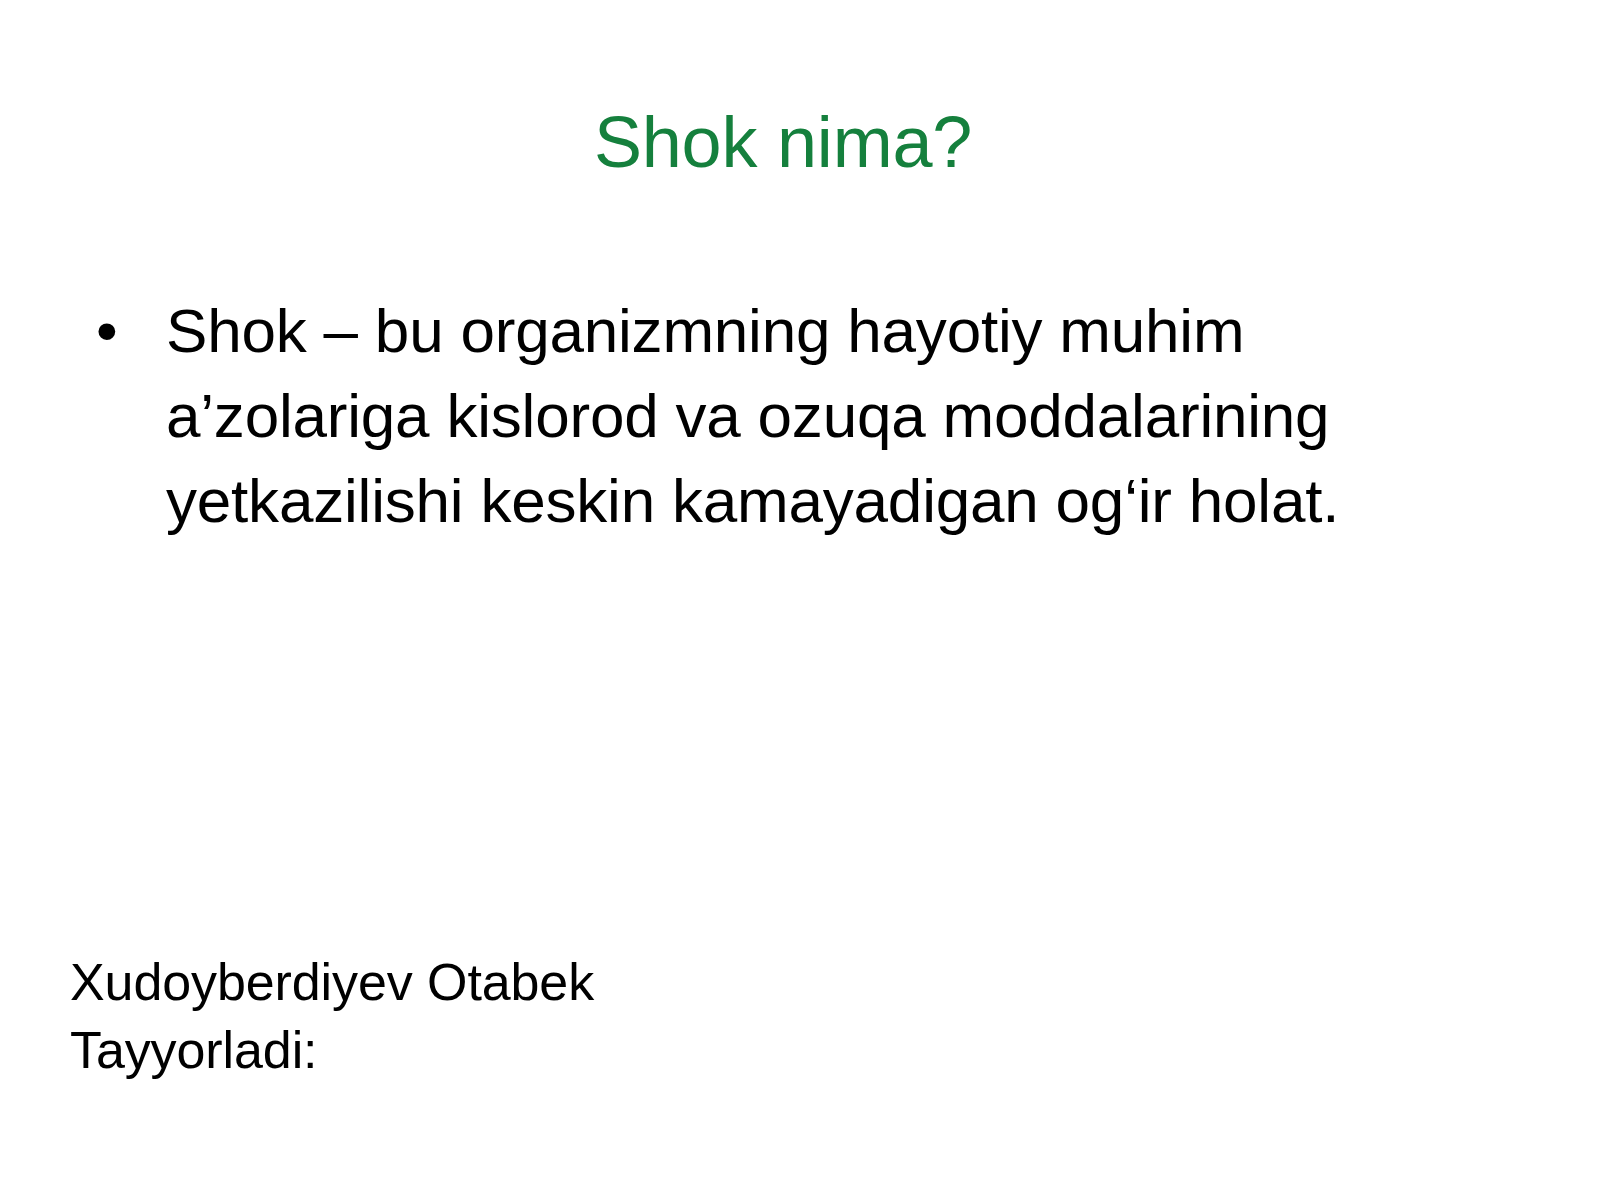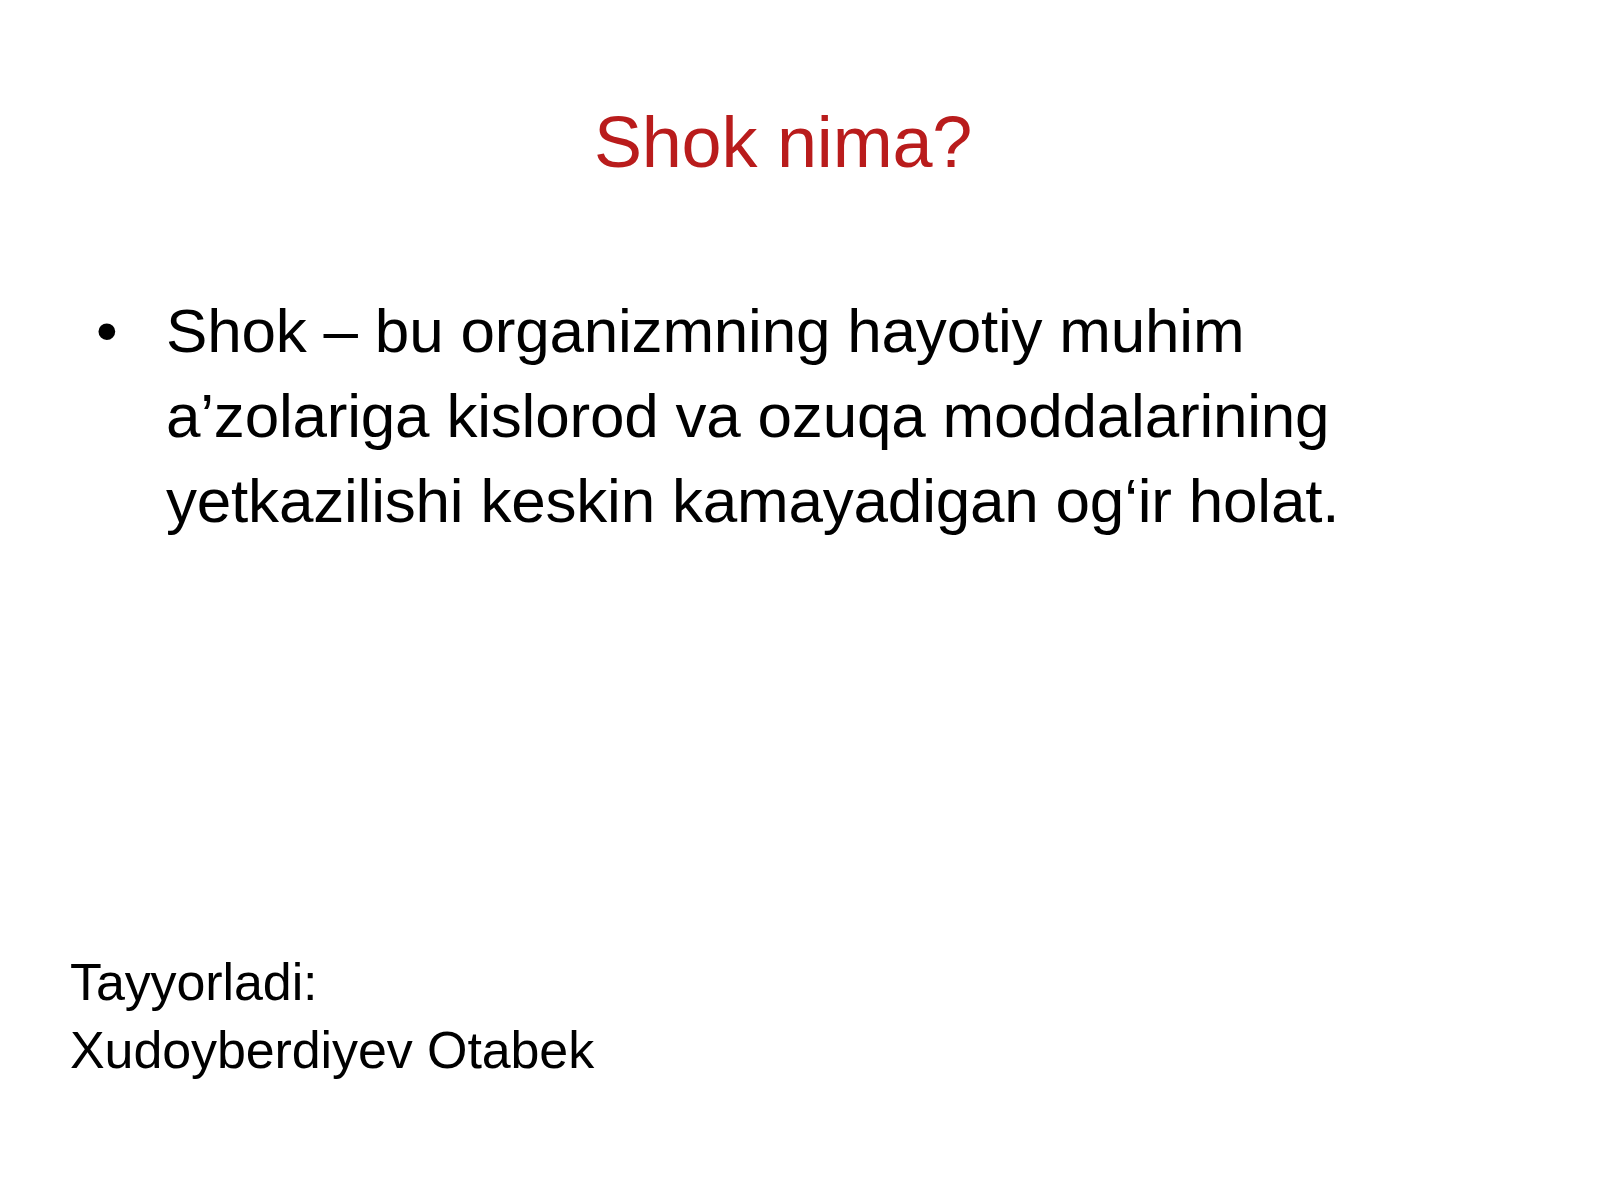--- a/index.html
+++ b/index.html
@@ -23,21 +23,21 @@
   .slide-title {
     position: absolute;
     left: 0;
     top: 100px;
     width: 1566px;
     text-align: center;
     font-size: 72px;
     line-height: 1.18;
     font-weight: 400;
     letter-spacing: -0.2px;
-    color: #b91c1c;
+    color: #15803d;
     white-space: nowrap;
   }
   .body-block {
     position: absolute;
     left: 96px;
     top: 288px;
     width: 1300px;
   }
   .bullet-row {
     display: flex;
@@ -81,17 +81,17 @@
   <div class="slide-title">Shok nima?</div>
 
   <div class="body-block">
     <div class="bullet-row">
       <span class="bullet-marker">•</span>
       <span class="bullet-text">Shok – bu organizmning hayotiy muhim a’zolariga kislorod va ozuqa moddalarining yetkazilishi keskin kamayadigan og‘ir holat.</span>
     </div>
   </div>
 
   <div class="footer-block">
+    <div class="footer-line">Xudoyberdiyev Otabek</div>
     <div class="footer-line">Tayyorladi:</div>
-    <div class="footer-line">Xudoyberdiyev Otabek</div>
   </div>
 
 </div>
 
 </body></html>

